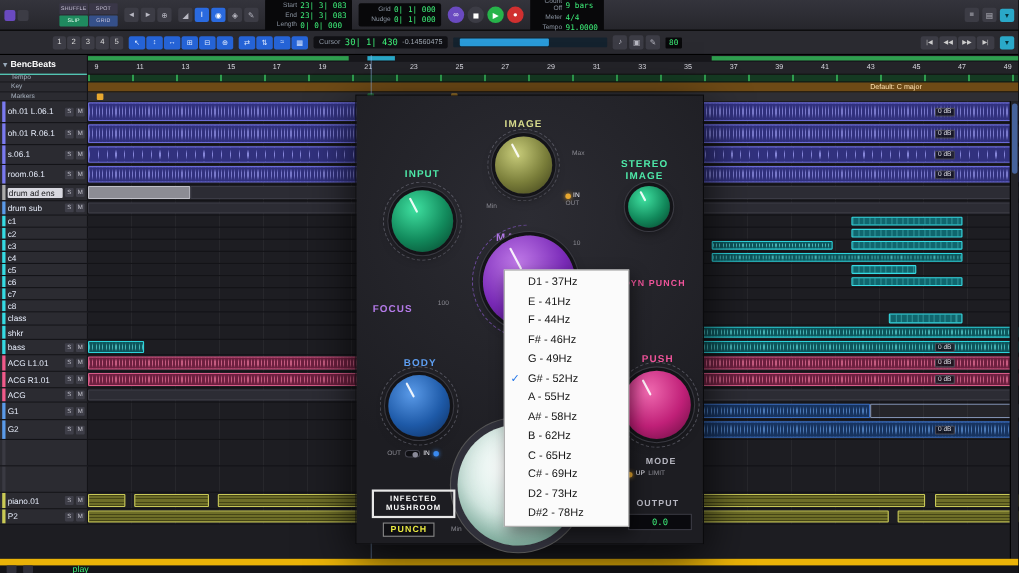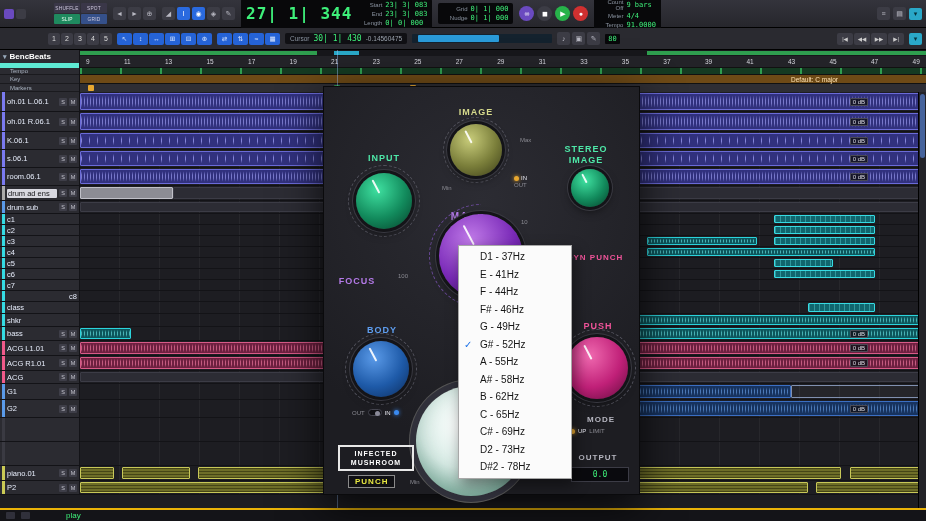--- a/index.html
+++ b/index.html
@@ -45,21 +45,21 @@
 .tealbar{width:140px;height:9px;background:#14222e;border-radius:1px;position:relative}
 .tealbar i{position:absolute;left:4%;top:1px;bottom:1px;width:58%;background:#2a9ad8;border-radius:1px}
 .midic{display:flex;gap:2px;align-items:center}
 .lcd80{background:#08080a;color:#3ef07a;font-family:"DejaVu Sans Mono",monospace;font-size:7px;padding:1px 3px;border-radius:1px}
 .minit{display:flex;gap:1px;margin-left:auto}
 .mtbtn{min-width:16px;height:12px;background:#3c3c45;color:#ccc;font-size:5.5px;display:flex;align-items:center;justify-content:center;border-radius:2px;padding:0 1px}
 
 
 .rulers{position:absolute;left:0;top:50px;right:0;height:42px;display:flex}
 .r-side{width:80px;background:#2b2b31;border-right:1px solid #131317;flex:none}
-.r-sess{height:18px;display:flex;align-items:center;gap:3px;padding:0 3px;font-size:8px;font-weight:bold;color:#fff;border-bottom:5px solid #5eead4}
+.r-sess{height:18px;display:flex;align-items:center;gap:3px;padding:0 3px;font-size:8px;font-weight:bold;color:#fff;border-bottom:1px solid #5eead4}
 .r-arrow{color:#9ab;font-size:7px}
 .r-lane{font-size:6px;color:#aab4c2;display:flex;align-items:center;padding-left:10px;border-bottom:1px solid #1a1a1e}
 .r-main{flex:1;display:flex;flex-direction:column;min-width:0}
 .sel-strip{height:6px;background:#17171b;position:relative}
 .seg{position:absolute;top:1px;bottom:1px}
 .bar-strip{height:12px;background:#232328;display:flex;align-items:center;justify-content:space-between;padding:0 6px;font-size:6.5px;color:#d6d6de;border-bottom:1px solid #111}
 .tempo-strip{height:7px;background:#153a22;border-bottom:1px solid #111;background-image:repeating-linear-gradient(90deg,#2f9e4f 0 2px,transparent 2px 40px)}
 .key-strip{height:9px;background:#6e4a16;border-bottom:1px solid #111;position:relative}
 .key-text{position:absolute;right:88px;top:1px;font-size:6.5px;color:#ffe2b0}
 .marker-strip{height:8px;background:#2e2e34;position:relative;flex:1}
@@ -86,21 +86,21 @@
 .olive-midi{background-color:#6e6e28;border:1px solid #c8c858;background-image:repeating-linear-gradient(0deg,rgba(20,20,0,.45) 0 1px,transparent 1px 3px)}
 .gray-block{background:#8c8c94;border:1px solid #c0c0c8}
 .dark-strip{background:#2c2c34;border:1px solid #3c3c46}
 .outline{background:rgba(255,255,255,.04);border:1px solid #8090b0}
 .vol{position:absolute;right:58px;top:50%;transform:translateY(-50%);font-size:6px;color:#d8d8e0;background:rgba(18,18,26,.85);border:1px solid #4a4a55;padding:0 2px;border-radius:1px;z-index:4}
 .vscroll{position:absolute;right:0;top:92px;bottom:13px;width:8px;background:#232328;border-left:1px solid #000;z-index:6}
 .vthumb{position:absolute;left:1px;right:1px;top:2px;height:64px;background:#46639c;border-radius:3px}
 .playhead{position:absolute;left:337px;top:50px;bottom:13px;width:1px;background:rgba(160,200,255,.45);z-index:3}
 
 
-.footer{position:absolute;left:0;right:0;bottom:0;height:13px;background:#141418;border-top:2px solid #eab308;display:flex;align-items:center;gap:6px;padding:0 6px;z-index:7}
+.footer{position:absolute;left:0;right:0;bottom:0;height:13px;background:#141418;border-top:6px solid #eab308;display:flex;align-items:center;gap:6px;padding:0 6px;z-index:7}
 .fchip{width:9px;height:7px;background:#30303a;border-radius:1px}
 .play-label{color:#3ef07a;font-size:8px;margin-left:30px}
 
 
 .plugin{position:absolute;left:323px;top:86px;width:317px;height:409px;background:radial-gradient(circle at 50% 28%,#2c2c33,#1d1d22 72%);border:1px solid #0a0a0c;box-shadow:0 12px 40px rgba(0,0,0,.78);z-index:10}
 .pl-label{position:absolute;font-weight:bold;font-size:9px;letter-spacing:1px;text-align:center}
 .pl-label.big{font-size:10px}
 .c-green{color:#4ee8a8}.c-olive{color:#d6da8c}.c-purple{color:#b47ae8}.c-blue{color:#5e9ef0}.c-pink{color:#f0549a}.c-gray{color:#b6b6c0}
 .pl-tiny{position:absolute;font-size:6px;color:#8a8a92}
 .knob{position:absolute;border-radius:50%;box-shadow:0 0 0 3px #141418,0 0 0 4px #3a3a42,0 4px 10px rgba(0,0,0,.6)}
@@ -151,21 +151,20 @@
         <span class="sqbtn">⊕</span>
       </div>
     <div class="toolsc" id="tool-cluster">
         <span class="sqbtn">◢</span>
         <span class="sqbtn on">I</span>
         <span class="sqbtn on">◉</span>
         <span class="sqbtn">◈</span>
         <span class="sqbtn">✎</span>
       </div>
     <div class="lcd">
-      <div class="bigval">27| 1| 344</div>
       <div class="selcols">
         <div class="selrow">
             <span class="sl">Start</span>
             <span class="sv">23| 3| 083</span>
           </div>
         <div class="selrow">
             <span class="sl">End</span>
             <span class="sv">23| 3| 083</span>
           </div>
         <div class="selrow">
@@ -328,44 +327,32 @@
           <span class="chip">M</span>
         </div>
         <div class="tlane">
           <div class="region purple-wave" style="left: 0%; width: 100%;"></div>
           <span class="vol">0 dB</span>
         </div>
       </div>
       <div class="trow" style="height: 18px;">
         <div class="tside purple">
           <span class="ctab"></span>
-          <span class="tname">K.06.1</span>
+          <span class="tname">s.06.1</span>
           <span class="chip">S</span>
           <span class="chip">M</span>
         </div>
         <div class="tlane">
           <div class="region purple-sparse" style="left: 0%; width: 100%;"></div>
           <span class="vol">0 dB</span>
         </div>
       </div>
       <div class="trow" style="height: 18px;">
         <div class="tside purple">
           <span class="ctab"></span>
-          <span class="tname">s.06.1</span>
-          <span class="chip">S</span>
-          <span class="chip">M</span>
-        </div>
-        <div class="tlane">
-          <div class="region purple-sparse" style="left: 0%; width: 100%;"></div>
-          <span class="vol">0 dB</span>
-        </div>
-      </div>
-      <div class="trow" style="height: 18px;">
-        <div class="tside purple">
-          <span class="ctab"></span>
           <span class="tname">room.06.1</span>
           <span class="chip">S</span>
           <span class="chip">M</span>
         </div>
         <div class="tlane">
           <div class="region purple-wave" style="left: 0%; width: 100%;"></div>
           <span class="vol">0 dB</span>
         </div>
       </div>
       <div class="trow" style="height: 15px;">
@@ -446,21 +433,21 @@
           <div class="region teal-block" style="left: 82%; width: 12%;"></div>
         </div>
       </div>
       <div class="trow" style="height: 11px;">
         <div class="tside teal">
           <span class="ctab"></span>
           <span class="tname">c7</span>
         </div>
         <div class="tlane"></div>
       </div>
-      <div class="trow" style="height: 11px; text-align: right;">
+      <div class="trow" style="height: 11px;">
         <div class="tside teal">
           <span class="ctab"></span>
           <span class="tname">c8</span>
         </div>
         <div class="tlane"></div>
       </div>
       <div class="trow" style="height: 12px;">
         <div class="tside teal">
           <span class="ctab"></span>
           <span class="tname">class</span>

